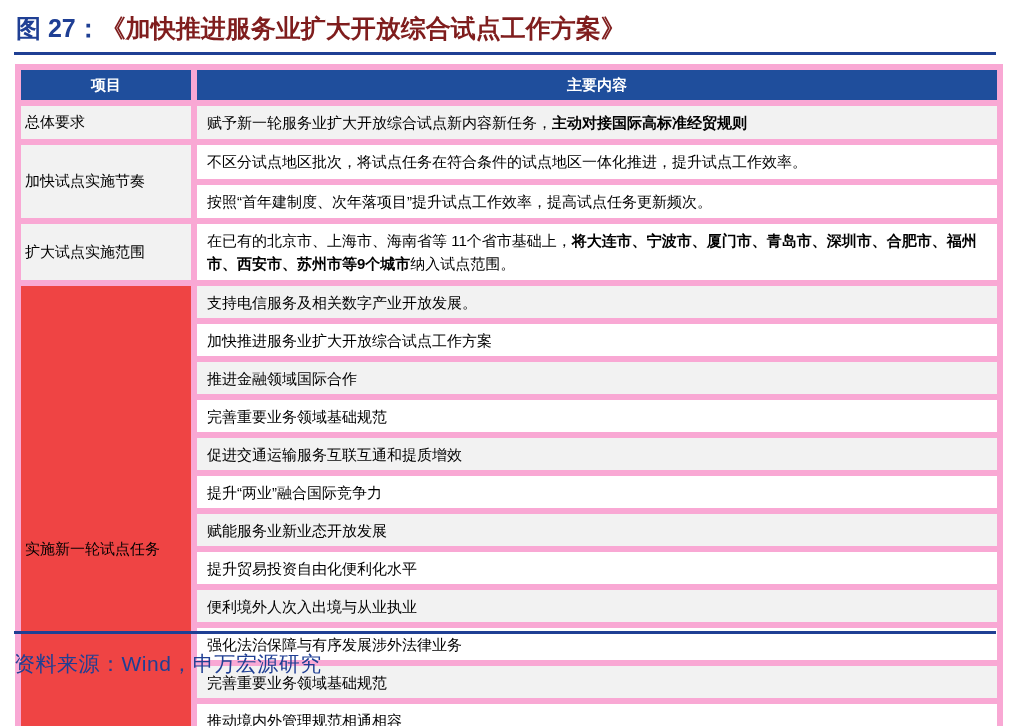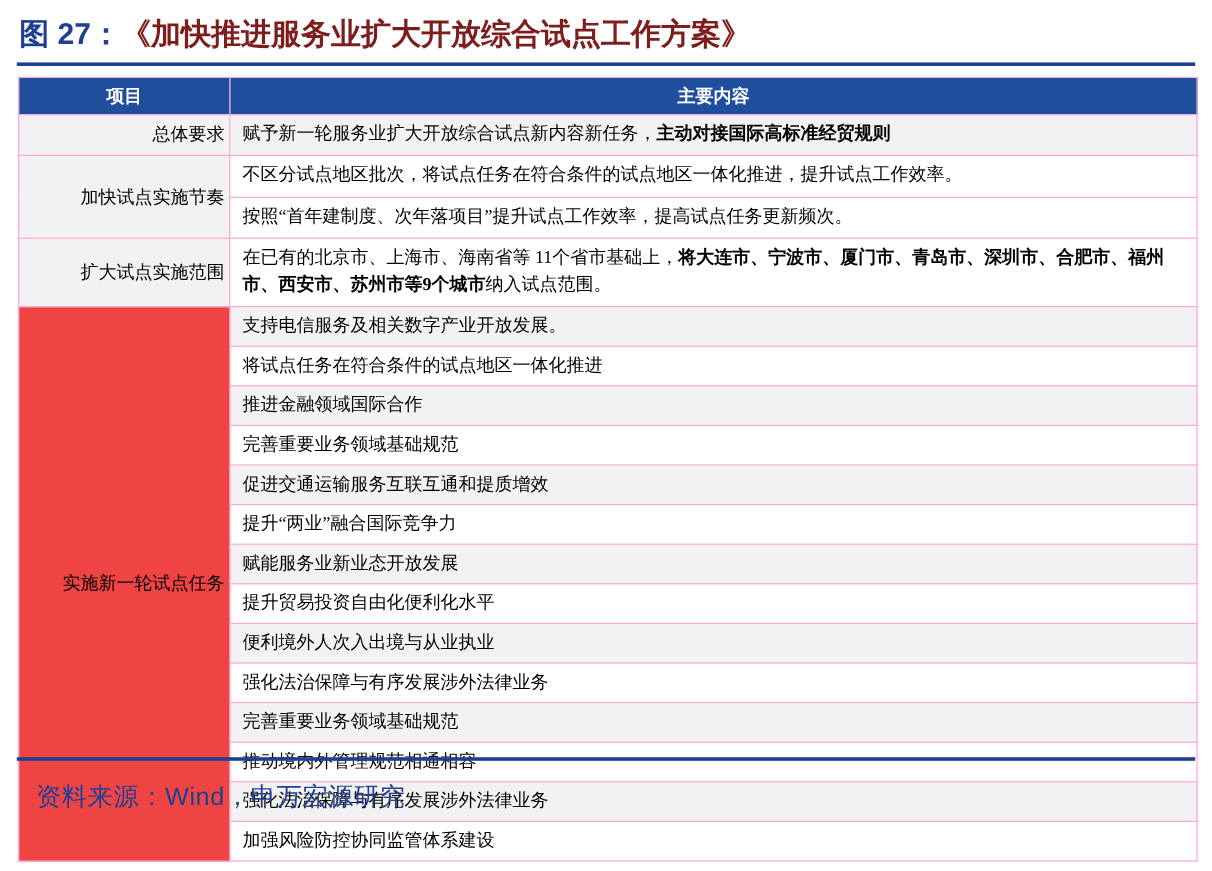--- a/index.html
+++ b/index.html
@@ -47,66 +47,65 @@
     width: 982px;
     margin: 0 0 9px 0;
   }
   table.maintable {
     border-collapse: collapse;
     width: 982px;
     table-layout: fixed;
     margin-left: 1px;
   }
   table.maintable td, table.maintable th {
-    border: 1px solid #f9a8d4;
+    border: 6px solid #f9a8d4;
     vertical-align: middle;
   }
   thead th {
     background: #1f4e9c;
     color: #ffffff;
     font-size: 15px;
     font-weight: bold;
     height: 28px;
     text-align: center;
     border: 1px solid #1f4e9c;
   }
   col.c1 { width: 176px; }
   col.c2 { width: 806px; }
 
   td.label {
-    text-align: right;
+    text-align: left;
     font-size: 15px;
     background: #f2f2f2;
     color: #000;
     padding: 5px 4px;
   }
   td.content {
     text-align: left;
     font-size: 15px;
     padding: 5px 10px;
     line-height: 1.55;
     background: #ffffff;
-    font-family: Liberation Serif, serif;
   }
   td.content.shade {
     background: #f2f2f2;
   }
   td.label.tall {
     background: #ef4444;
   }
   .b { font-weight: bold; }
 
   .task-list td.content {
     height: 28px;
     padding: 2px 10px;
     line-height: 1.4;
   }
   .src {
     position: absolute;
-    left: 30px;
+    left: 14px;
     bottom: 14px;
     font-size: 21px;
     color: #1f3f94;
     letter-spacing: 0.5px;
   }
   .bottom-rule {
     position: absolute;
     left: 14px;
     bottom: 58px;
     width: 982px;
@@ -159,21 +158,21 @@
         <td class="content">
           <span>在已有的北京市、上海市、海南省等 11个省市基础上，</span><span class="b">将大连市、宁波市、厦门市、青岛市、深圳市、合肥市、福州市、西安市、苏州市等9个城市</span><span>纳入试点范围。</span>
         </td>
       </tr>
 
       <tr class="task-list">
         <td class="label tall" rowspan="14">实施新一轮试点任务</td>
         <td class="content shade">支持电信服务及相关数字产业开放发展。</td>
       </tr>
       <tr class="task-list">
-          <td class="content">将试点任务在符合条件的试点地区一体化推进</td>
+          <td class="content">加快推进服务业扩大开放综合试点工作方案</td>
         </tr>
       <tr class="task-list">
           <td class="content shade">推进金融领域国际合作</td>
         </tr>
       <tr class="task-list">
           <td class="content">完善重要业务领域基础规范</td>
         </tr>
       <tr class="task-list">
           <td class="content shade">促进交通运输服务互联互通和提质增效</td>
         </tr>

